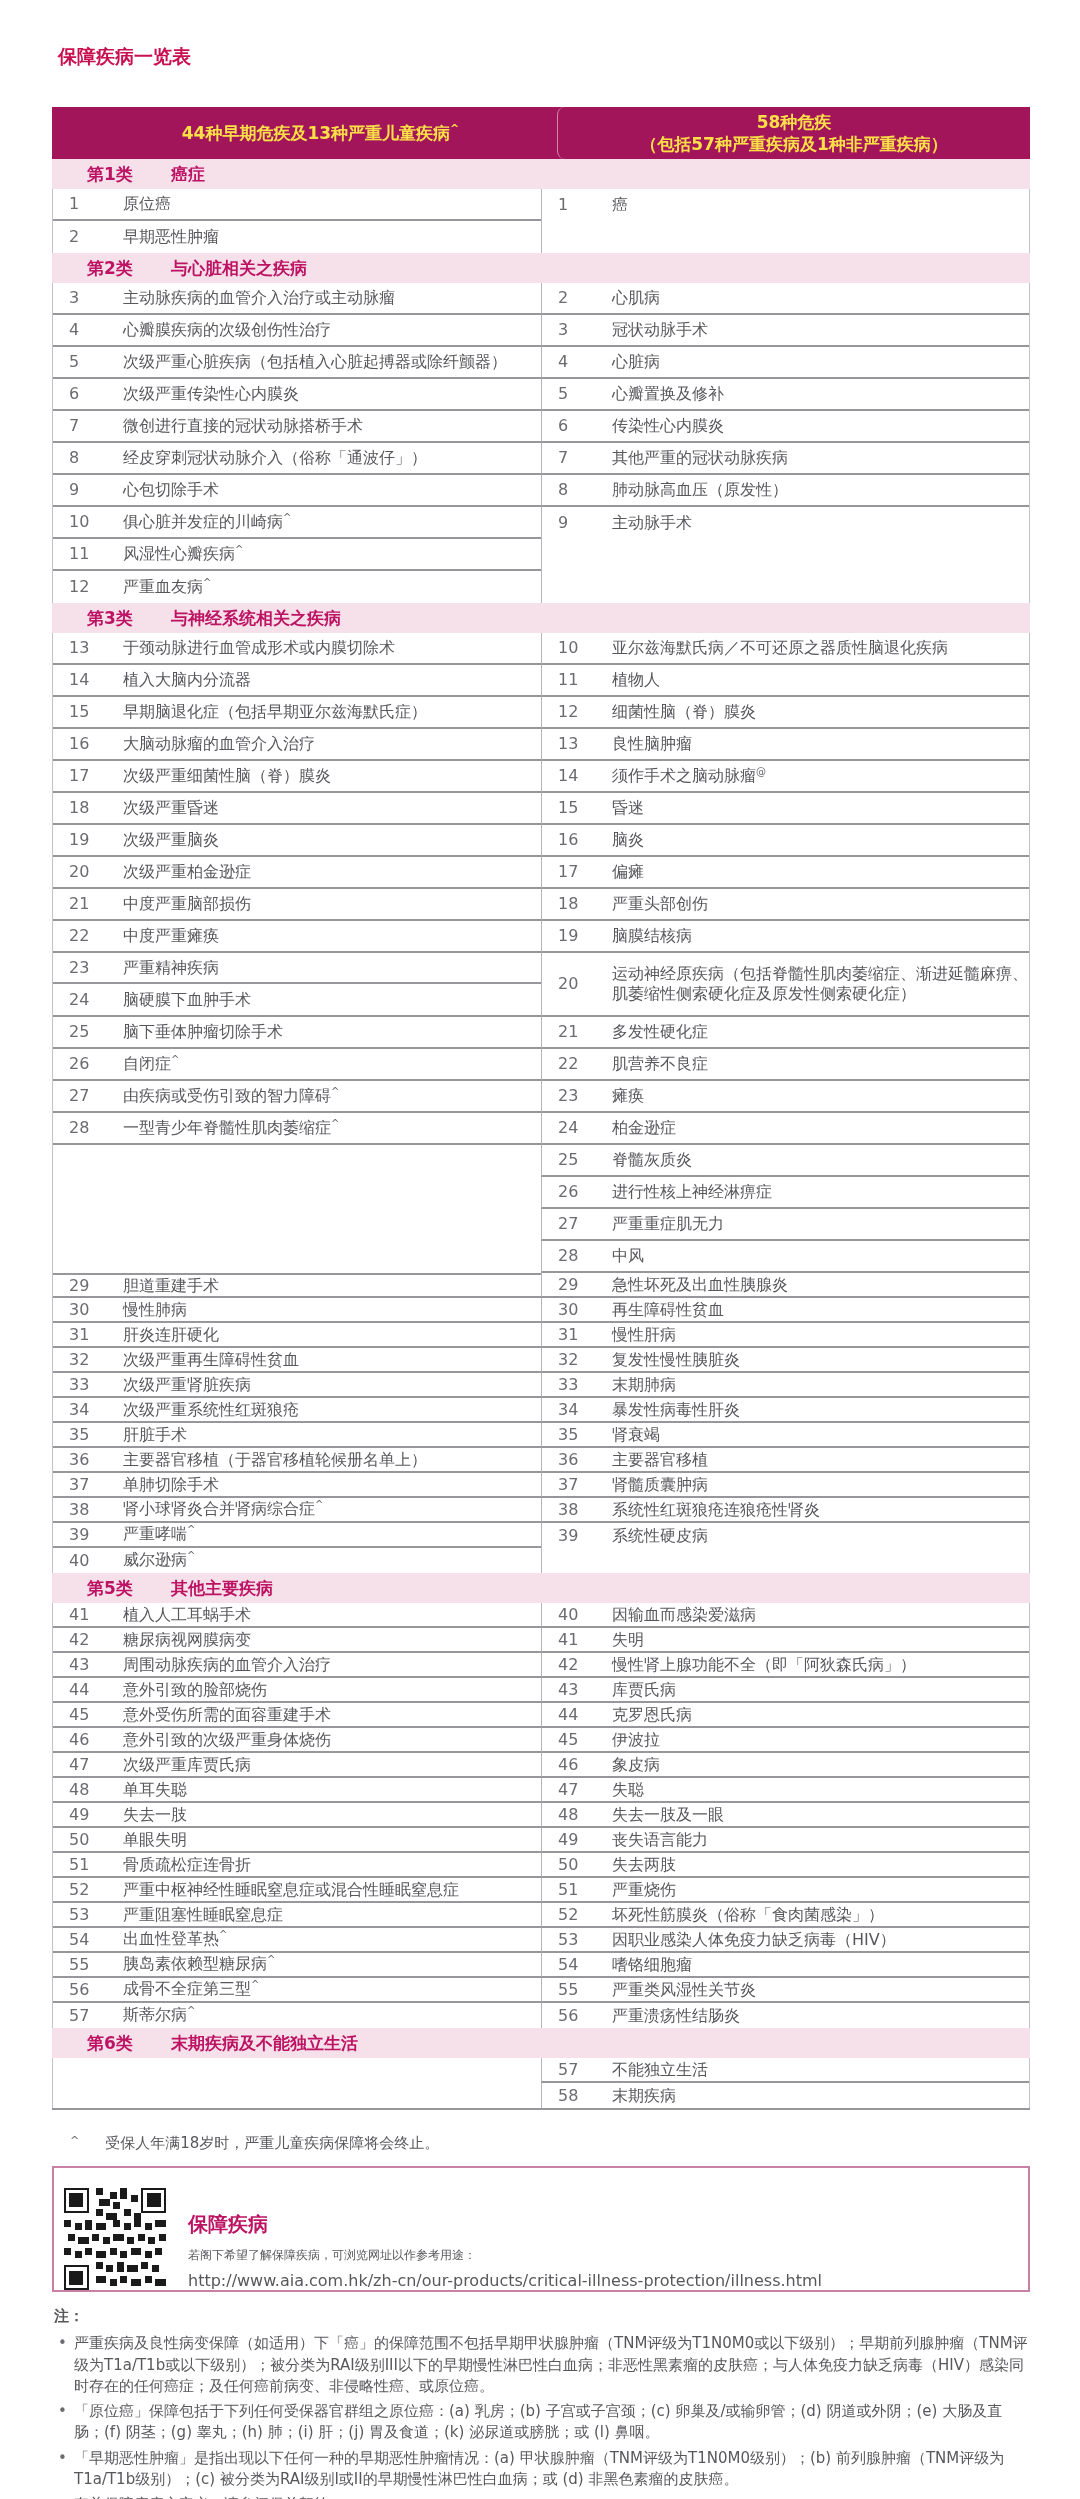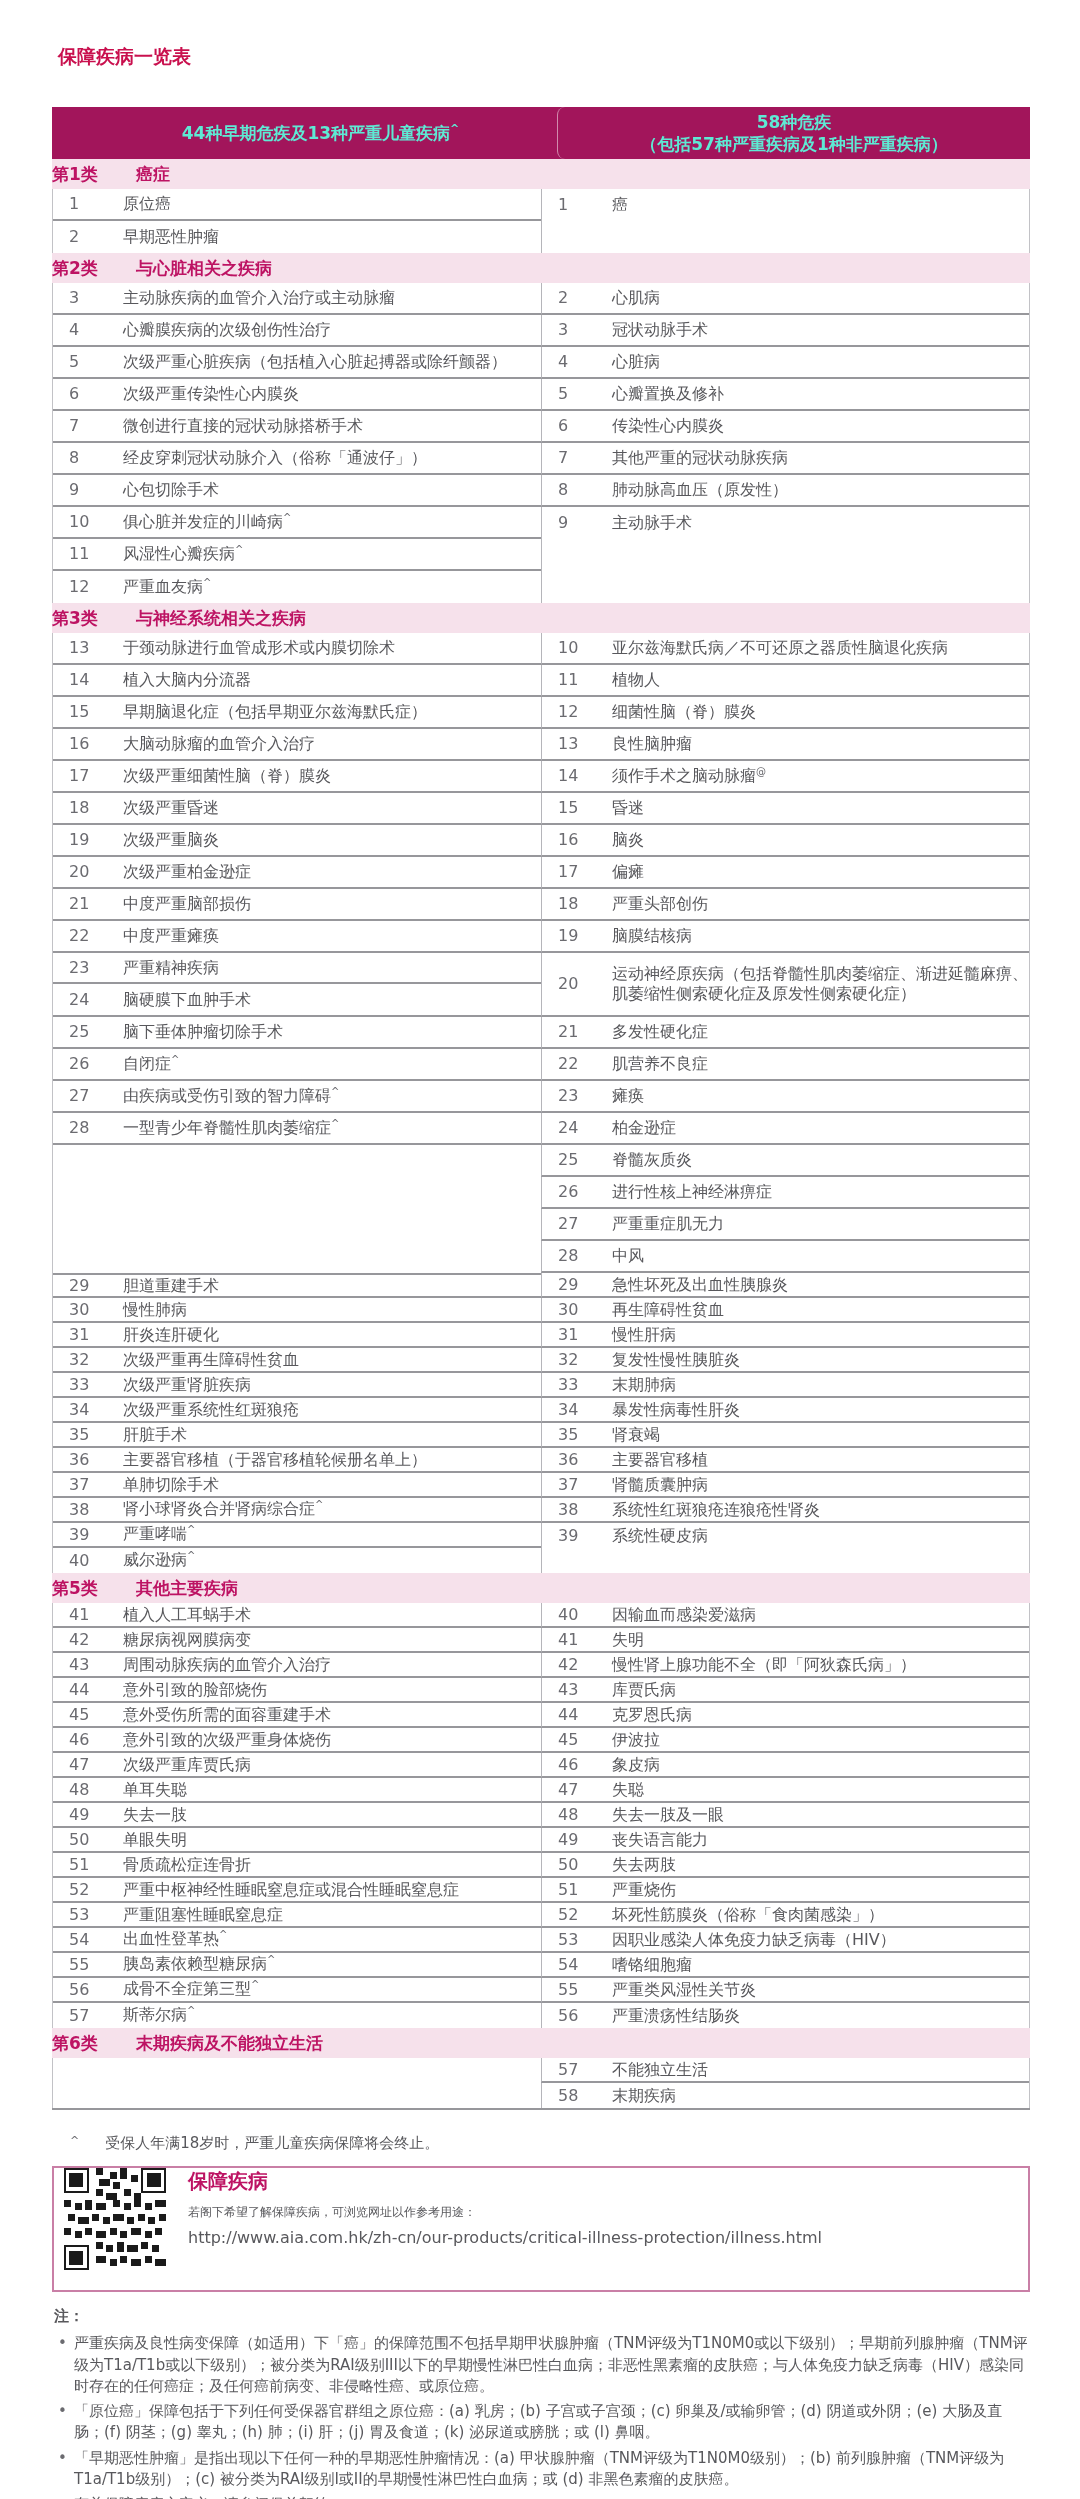--- a/index.html
+++ b/index.html
@@ -12,47 +12,47 @@
     --border-gray:#97979B;
     --edge-gray:#C2C2C6;
     --qr-border:#C97FA6;
   }
   *{margin:0;padding:0;box-sizing:border-box;}
   body{width:1080px;height:2499px;background:#fff;overflow:hidden;
        font-family:"DejaVu Sans","Liberation Sans",sans-serif;color:var(--text-gray);}
   .page{position:relative;width:1080px;height:2499px;}
   .page-title{position:absolute;left:58px;top:44px;font-size:19px;font-weight:bold;color:var(--brand-red);}
   .table{position:absolute;left:52px;top:107px;width:978px;border-bottom:2px solid var(--border-gray);}
-  .thead{display:flex;background:var(--header-magenta);color:#5eead4;height:52px;padding-left:32px;}
+  .thead{display:flex;background:var(--header-magenta);color:#fde047;height:52px;padding-left:32px;}
   .th{width:50%;display:flex;flex-direction:column;justify-content:center;align-items:center;
       font-size:17px;font-weight:bold;text-align:center;line-height:1.3;}
   .th.r{border-left:1px solid rgba(255,255,255,.5);border-radius:8px;}
   .th sup{font-size:11px;}
   .band{display:flex;align-items:center;height:30px;background:var(--band-pink);
         color:var(--band-text);font-weight:bold;font-size:17px;}
-  .band-label{padding-left:0;width:84px;flex:none;}
+  .band-label{padding-left:0;width:84px;flex:none;margin-left:35px;}
   .rows{border-left:1px solid var(--edge-gray);border-right:1px solid var(--edge-gray);}
   .row{display:flex;}
   .row.tall{height:32px;}
   .row.short{height:25px;}
   .row.dbl{height:64px;}
   .cell{width:50%;display:flex;align-items:center;padding-left:16px;font-size:16px;line-height:1.25;}
   .cell.r{border-left:1px solid #B5B5BA;}
   .cell.bb{border-bottom:2px solid var(--border-gray);}
   .cell.bt{border-top:2px solid var(--border-gray);}
   .cell.stack{flex-direction:column;align-items:stretch;padding-left:0;}
   .sub{height:32px;display:flex;align-items:center;padding-left:16px;}
   .sub.ib{border-bottom:2px solid var(--border-gray);}
   .num{width:54px;flex:none;color:var(--num-gray);}
   .txt{color:var(--text-gray);}
   .txt sup{font-size:10px;color:var(--num-gray);}
   .footnote{position:absolute;left:54px;top:2134px;font-size:15px;color:var(--text-gray);margin-left:16px;}
   .footnote .mark{font-size:11px;vertical-align:top;margin-right:26px;color:var(--num-gray);}
   .qr-panel{position:absolute;left:52px;top:2166px;width:978px;height:126px;
-            border:2px solid var(--qr-border);display:flex;align-items:flex-start;}
+            border:2px solid var(--qr-border);display:flex;align-items:flex-end;}
   .qr{width:102px;height:102px;margin-left:10px;flex:none;}
   .qr-textcol{margin-left:22px;}
   .qr-heading{font-size:20px;font-weight:bold;color:var(--band-text);margin-bottom:9px;}
   .qr-line{font-size:12px;color:var(--text-gray);margin-bottom:7px;}
   .qr-url{font-size:16px;color:var(--text-gray);}
   .notes{position:absolute;left:54px;top:2306px;width:978px;font-size:15px;line-height:1.42;}
   .note-label{font-weight:bold;margin-bottom:6px;}
   .bullet{display:flex;margin-bottom:4px;}
   .dot{width:20px;flex:none;padding-left:4px;color:var(--num-gray);}
   .btext{flex:1;}

